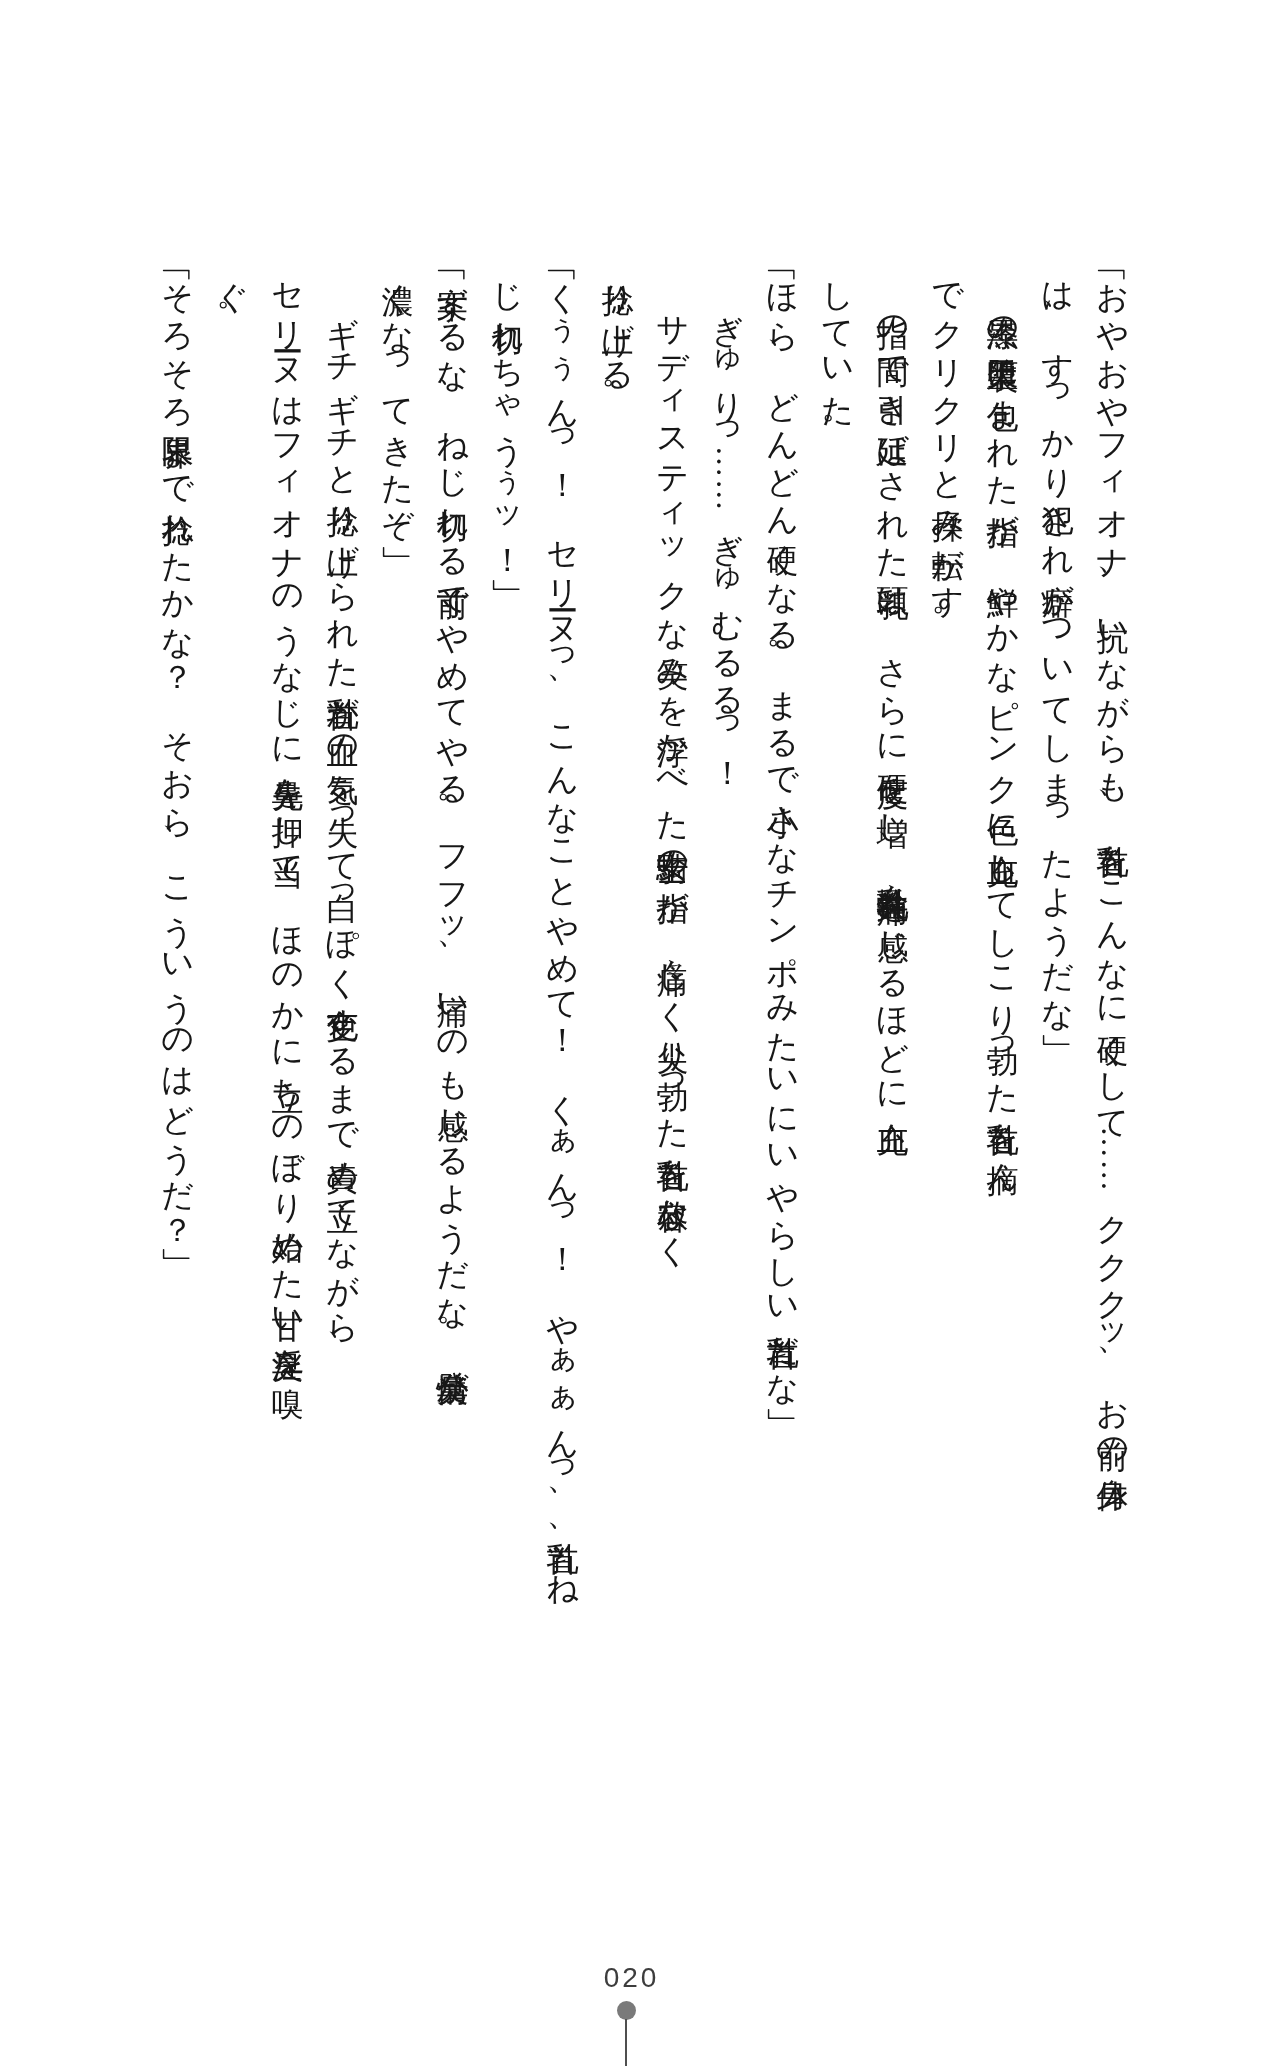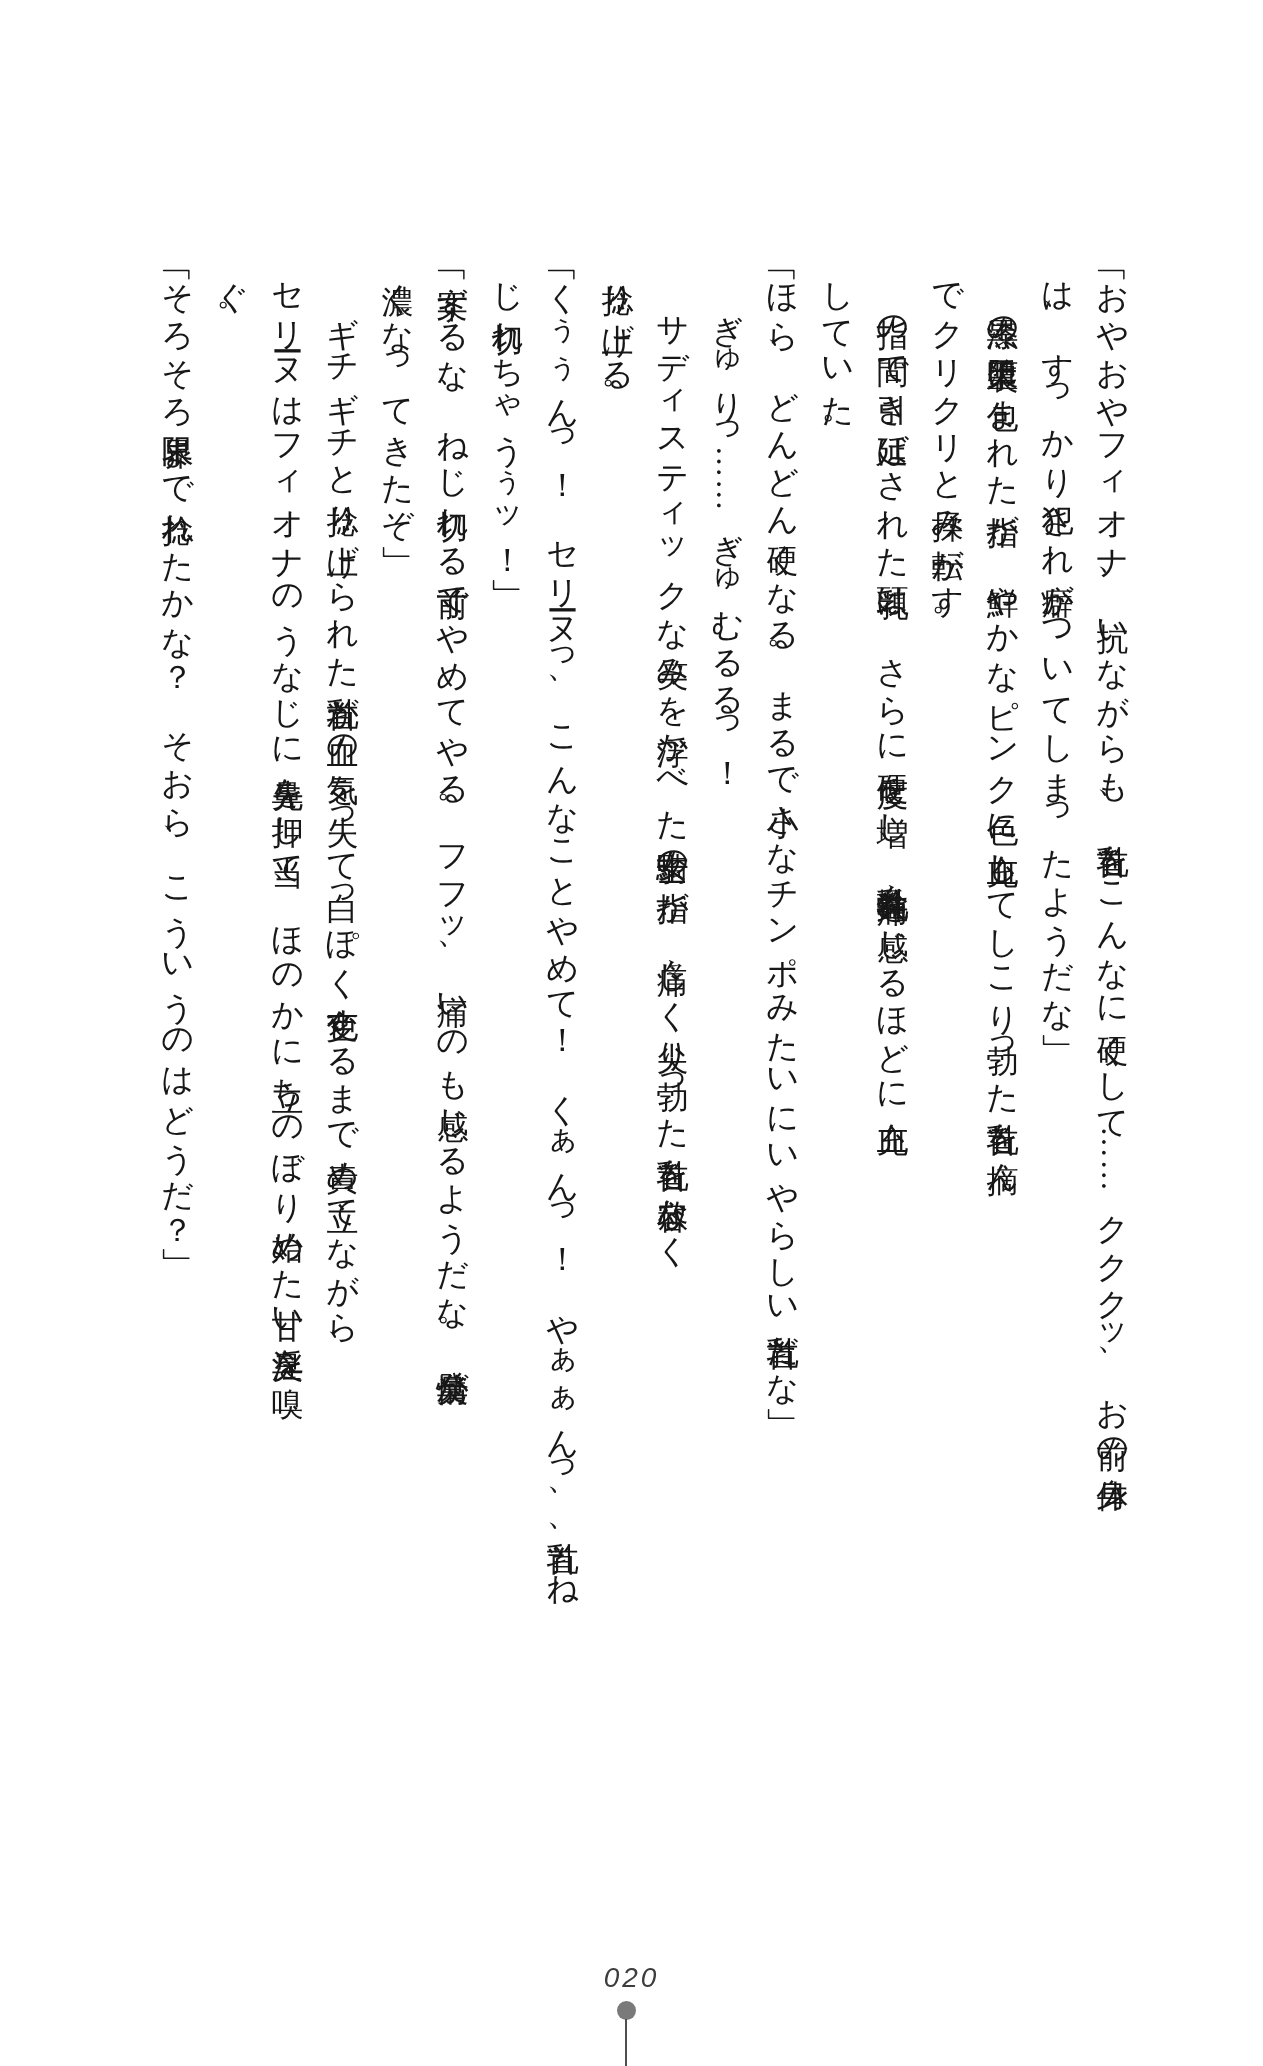--- a/index.html
+++ b/index.html
@@ -36,21 +36,20 @@
     position: absolute;
     top: 1962px;
     left: 0;
     width: 100%;
     text-align: center;
     font-family: "Liberation Sans", "DejaVu Sans", sans-serif;
     font-size: 28px;
     font-weight: 300;
     letter-spacing: 3px;
     color: #3d3d3d;
-    font-style: italic;
   }
   #footer-dot {
     position: absolute;
     left: 617px;
     top: 2001px;
     width: 19px;
     height: 19px;
     border-radius: 50%;
     background: #7a7a7a;
   }

